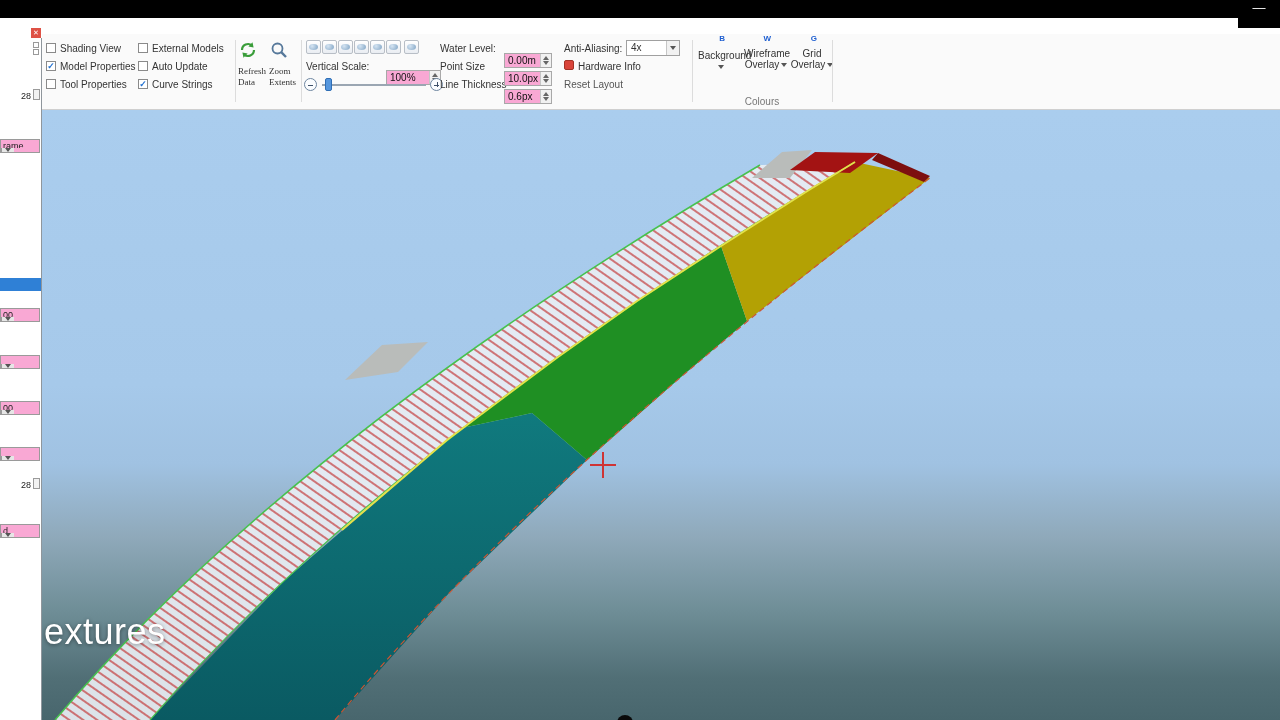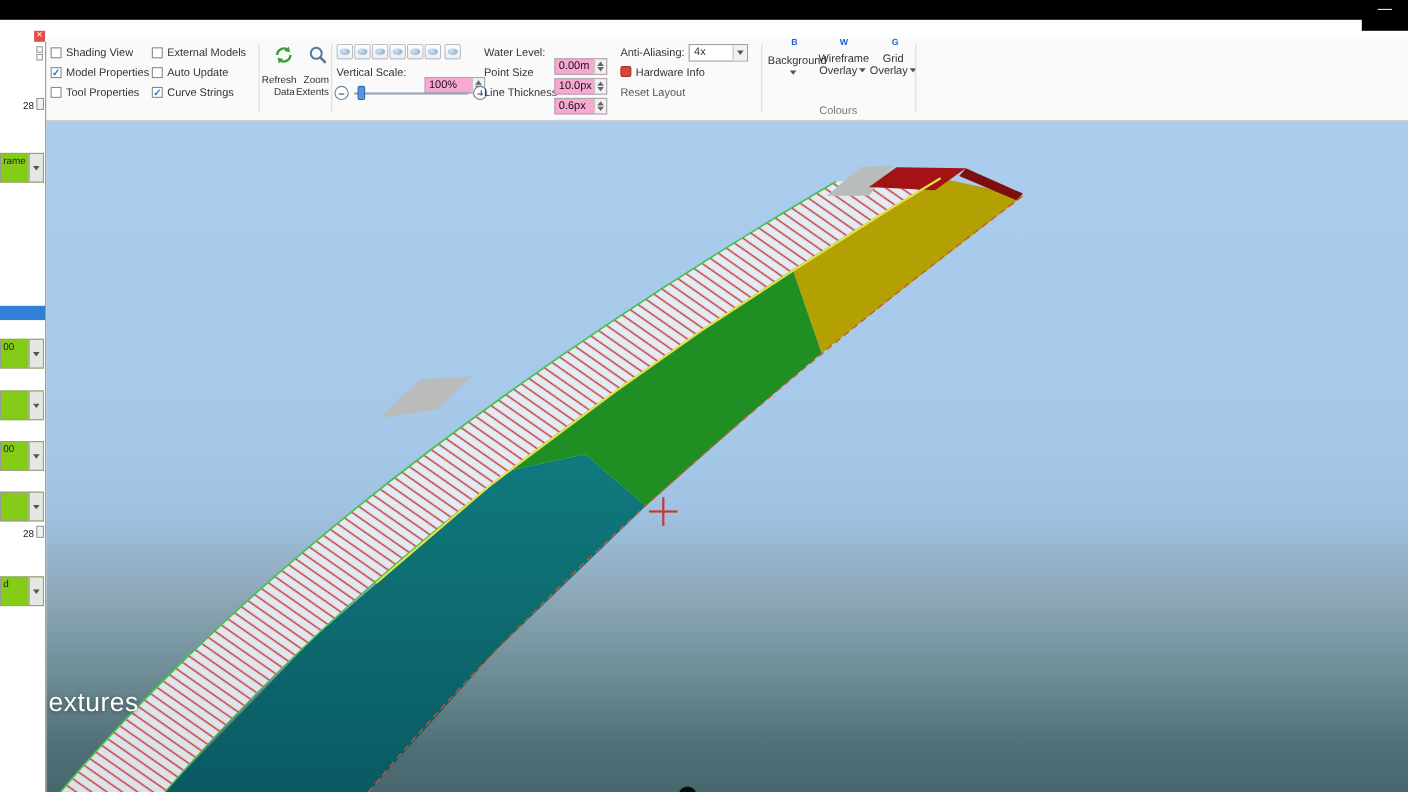--- a/index.html
+++ b/index.html
@@ -20,21 +20,21 @@
   .ribbon { position:absolute; left:42px; top:34px; width:1238px; height:76px; background:#fafafa;
             border-bottom:1px solid #cfcfcf; font-size:10px; color:#333; }
   .vsep { position:absolute; top:6px; height:62px; width:1px; background:#dcdcdc; }
   .grouplabel { position:absolute; bottom:2px; text-align:center; font-size:10px; color:#777; }
 
   .cb-row { position:absolute; height:12px; display:flex; align-items:center; gap:4px; white-space:nowrap; }
   .cb { width:10px; height:10px; border:1px solid #8a8a8a; background:#fff; font-size:9px; line-height:9px;
         text-align:center; color:var(--check-blue,#1f6fd0); font-weight:bold; flex:0 0 auto; }
   .cb-label { font-size:10px; color:#333; }
 
-  .bigbtn { position:absolute; top:6px; width:30px; height:64px; text-align:right; cursor:default; }
+  .bigbtn { position:absolute; top:6px; width:30px; height:64px; text-align:left; cursor:default;font-family:Liberation Serif, serif; }
   .bigbtn .lbl { font-size:9px; color:#333; line-height:11px; margin-top:4px; white-space:nowrap; }
 
   .vbtn { position:absolute; top:6px; width:15px; height:14px; border:1px solid #b8bec6; border-radius:2px;
           background:linear-gradient(#ffffff,#e9edf2); display:flex; align-items:center; justify-content:center; }
   .orb { width:9px; height:6px; border-radius:50%; background:radial-gradient(circle at 35% 35%, #d5e4f2, #7fa3c4); }
 
   .rlabel { position:absolute; font-size:10px; color:#333; white-space:nowrap; }
 
   .spin { position:absolute; height:15px; border:1px solid #a8a8a8; background:#f9a8d4; display:flex; font-size:10px;margin-top:13px; }
   .spin-val { flex:1; padding:1px 3px; color:#111; overflow:hidden; white-space:nowrap; }
@@ -69,32 +69,32 @@
           border-top:4px solid #555; vertical-align:middle; margin-left:2px; }
 
   
   .panel { position:absolute; left:0; top:38px; width:42px; height:682px; background:#fff;
            border-right:1px solid #8f969c; z-index:5; }
   .panel-close { position:absolute; left:31px; top:28px; width:10px; height:10px; background:#de5246; color:#fff;
                  font-size:7px; line-height:10px; text-align:center; z-index:21; cursor:default; }
   .mini-sq { position:absolute; width:6px; height:6px; border:1px solid #9a9a9a; background:#fff; z-index:6; }
   .pval { position:absolute; font-size:9px; color:#222; right:10px; }
   .pvalbox { position:absolute; left:33px; width:7px; height:11px; border:1px solid #9a9a9a; background:#f2f2f2; }
-  .pdrop { position:absolute; left:0; width:40px; height:27px; border:1px solid #9a9a9a; background:#84cc16; display:flex; }
+  .pdrop { position:absolute; left:0; width:40px; height:14px; border:1px solid #9a9a9a; background:#f9a8d4; display:flex;flex-direction:column; }
   .pdrop-text { flex:1; font-size:9px; color:#222; padding:1px 0 0 2px; overflow:hidden; }
   .pdrop-arrow { width:13px; background:#e6e6e6; border-left:1px solid #9a9a9a; display:flex;
                  align-items:center; justify-content:center; }
   .tri-sm { width:0; height:0; border-left:3px solid transparent; border-right:3px solid transparent; border-top:4px solid #555; }
   .psel { position:absolute; left:0; width:41px; height:13px; background:var(--selection-blue,#2f80d6); }
 
   
   .viewport { position:absolute; left:42px; top:110px; width:1238px; height:610px; overflow:hidden;
               background:linear-gradient(180deg,#aacdee 0%, #a6c9ea 45%, #a0c2e2 58%, #8fa9ba 70%, #6f8e97 82%, #516f76 93%, #48666d 100%); }
   .viewport svg { position:absolute; left:0; top:0; }
-  .caption { position:absolute; left:2px; top:515px; font-size:24px; color:#fff;
+  .caption { position:absolute; left:2px; top:501px; font-size:36px; color:#fff;
              text-shadow:0 1px 4px rgba(0,0,0,.45); letter-spacing:.5px; }
 </style>
 </head>
 <body>
 
 <div class="screen">
 
   <div class="titlebar"></div>
   <div class="minbtn">
     <span>—</span>

